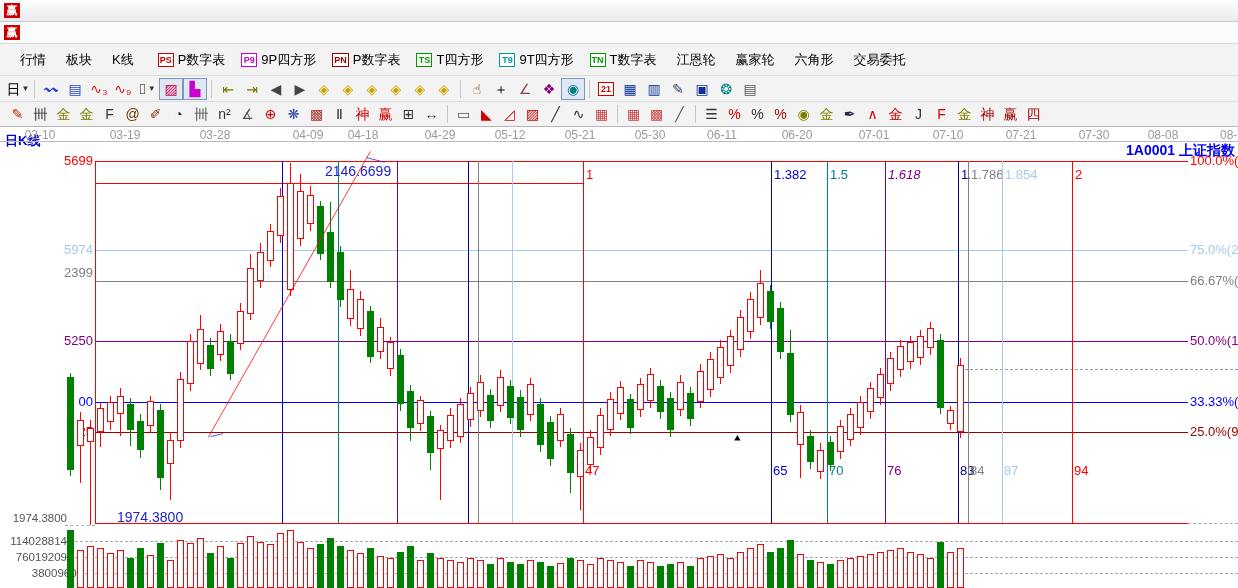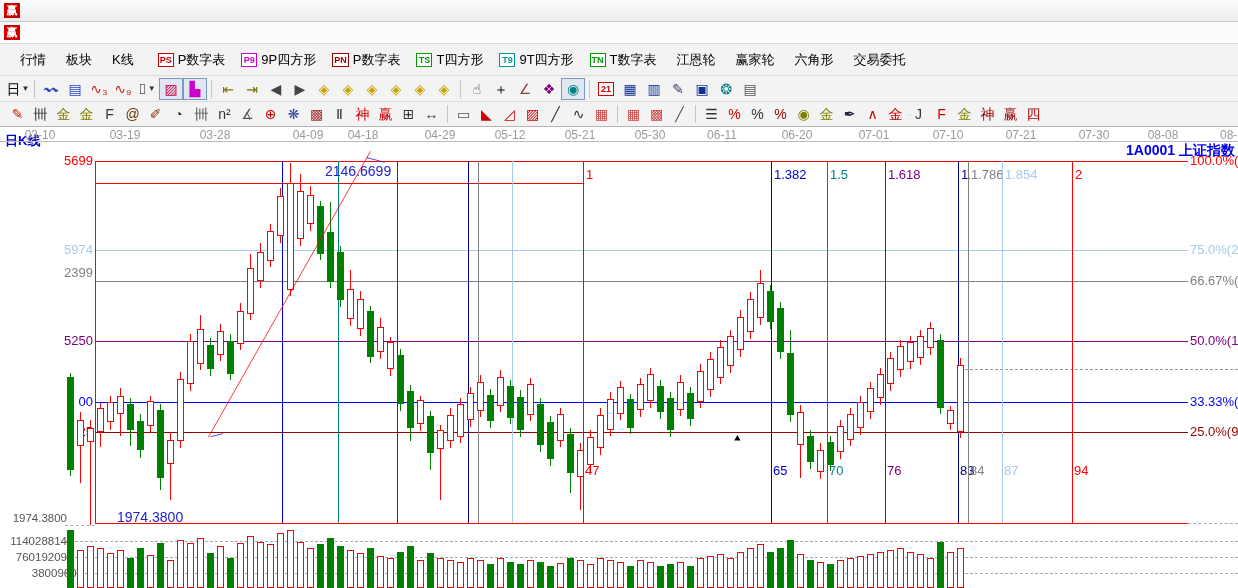--- a/index.html
+++ b/index.html
@@ -420,21 +420,21 @@
         <div class="vline" style="left: 583px; top: 34px; height: 362px; background: rgb(255, 0, 0);"></div>
         <div class="vtoplab" style="left: 585px; top: 40px; color: rgb(255, 0, 0);">1</div>
         <div class="vbotlab" style="left: 585px; top: 336px; color: rgb(255, 0, 0);">47</div>
         <div class="vline" style="left: 771px; top: 34px; height: 362px; background: rgb(0, 0, 204);"></div>
         <div class="vtoplab" style="left: 773px; top: 40px; color: rgb(0, 0, 204);">1.382</div>
         <div class="vbotlab" style="left: 773px; top: 336px; color: rgb(0, 0, 204);">65</div>
         <div class="vline" style="left: 827px; top: 34px; height: 362px; background: rgb(0, 128, 128);"></div>
         <div class="vtoplab" style="left: 829px; top: 40px; color: rgb(0, 128, 128);">1.5</div>
         <div class="vbotlab" style="left: 829px; top: 336px; color: rgb(0, 128, 128);">70</div>
         <div class="vline" style="left: 885px; top: 34px; height: 362px; background: rgb(128, 0, 128);"></div>
-        <div class="vtoplab" style="left: 887px; top: 40px; color: rgb(128, 0, 128);">1.618</div>
+        <div class="vtoplab" style="left: 887px; top: 40px; color: rgb(128, 0, 128); font-style: italic;">1.618</div>
         <div class="vbotlab" style="left: 887px; top: 336px; color: rgb(128, 0, 128);">76</div>
         <div class="vline" style="left: 958px; top: 34px; height: 362px; background: rgb(0, 0, 128);"></div>
         <div class="vtoplab" style="left: 960px; top: 40px; color: rgb(0, 0, 128);">1.</div>
         <div class="vbotlab" style="left: 960px; top: 336px; color: rgb(0, 0, 128);">83</div>
         <div class="vline" style="left: 968px; top: 34px; height: 362px; background: rgb(128, 128, 128);"></div>
         <div class="vtoplab" style="left: 970px; top: 40px; color: rgb(128, 128, 128);">1.786</div>
         <div class="vbotlab" style="left: 970px; top: 336px; color: rgb(128, 128, 128);">84</div>
         <div class="vline" style="left: 1002px; top: 34px; height: 362px; background: rgb(166, 202, 240);"></div>
         <div class="vtoplab" style="left: 1004px; top: 40px; color: rgb(166, 202, 240);">1.854</div>
         <div class="vbotlab" style="left: 1004px; top: 336px; color: rgb(166, 202, 240);">87</div>

